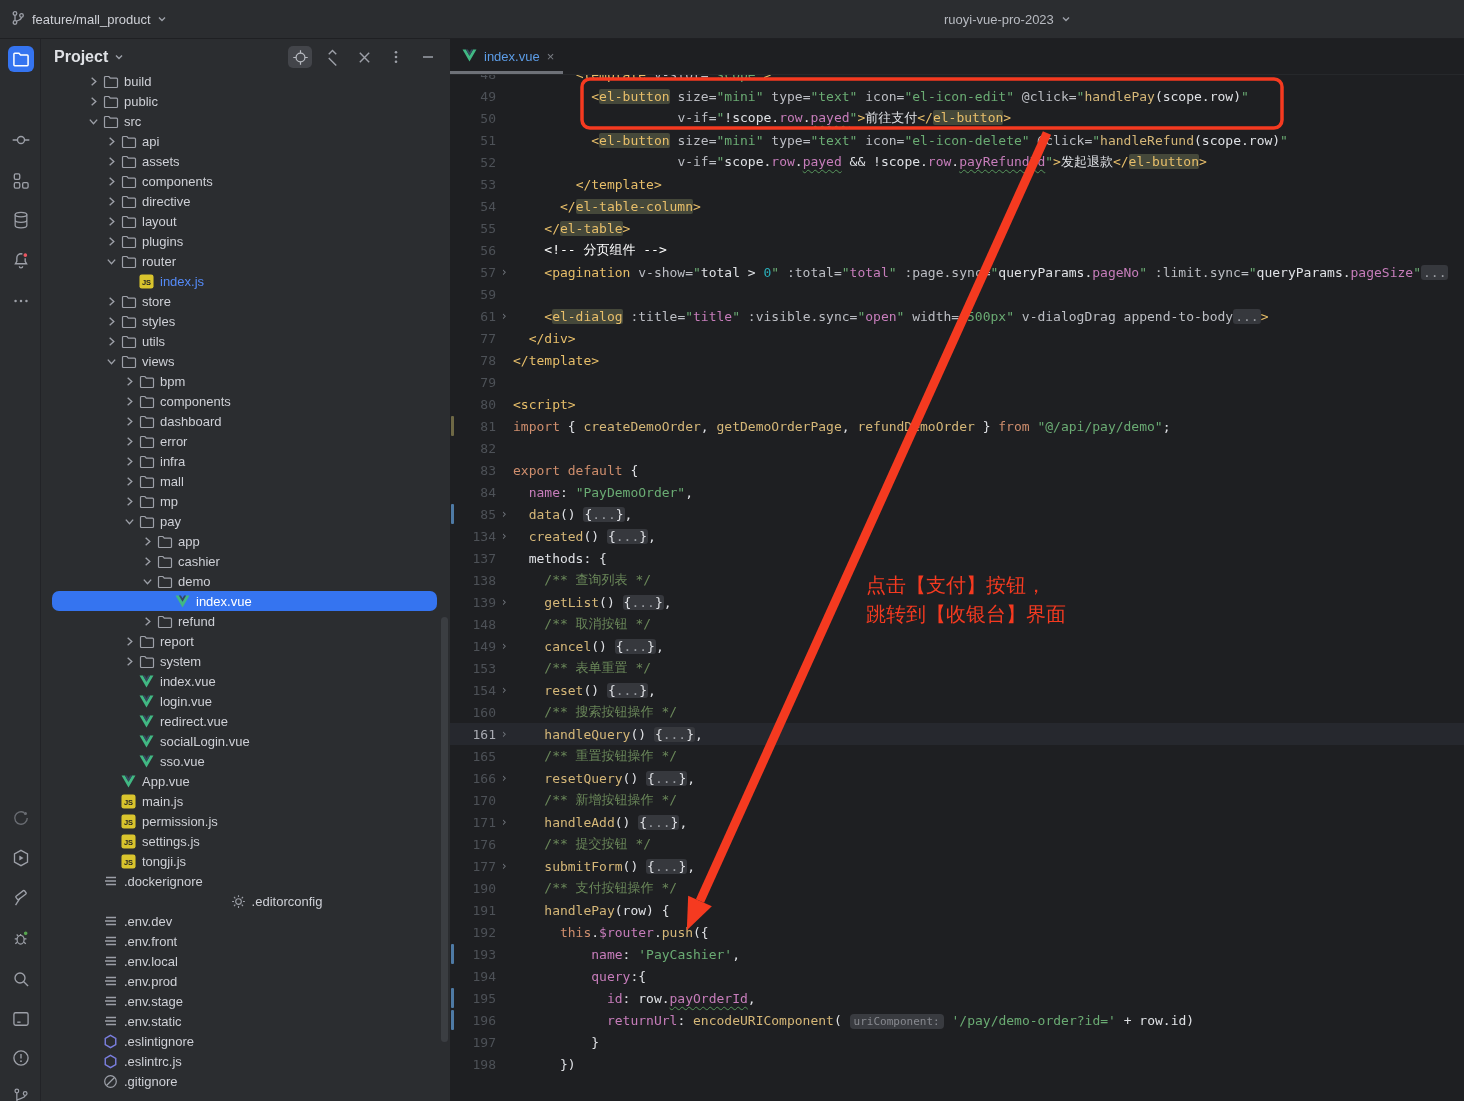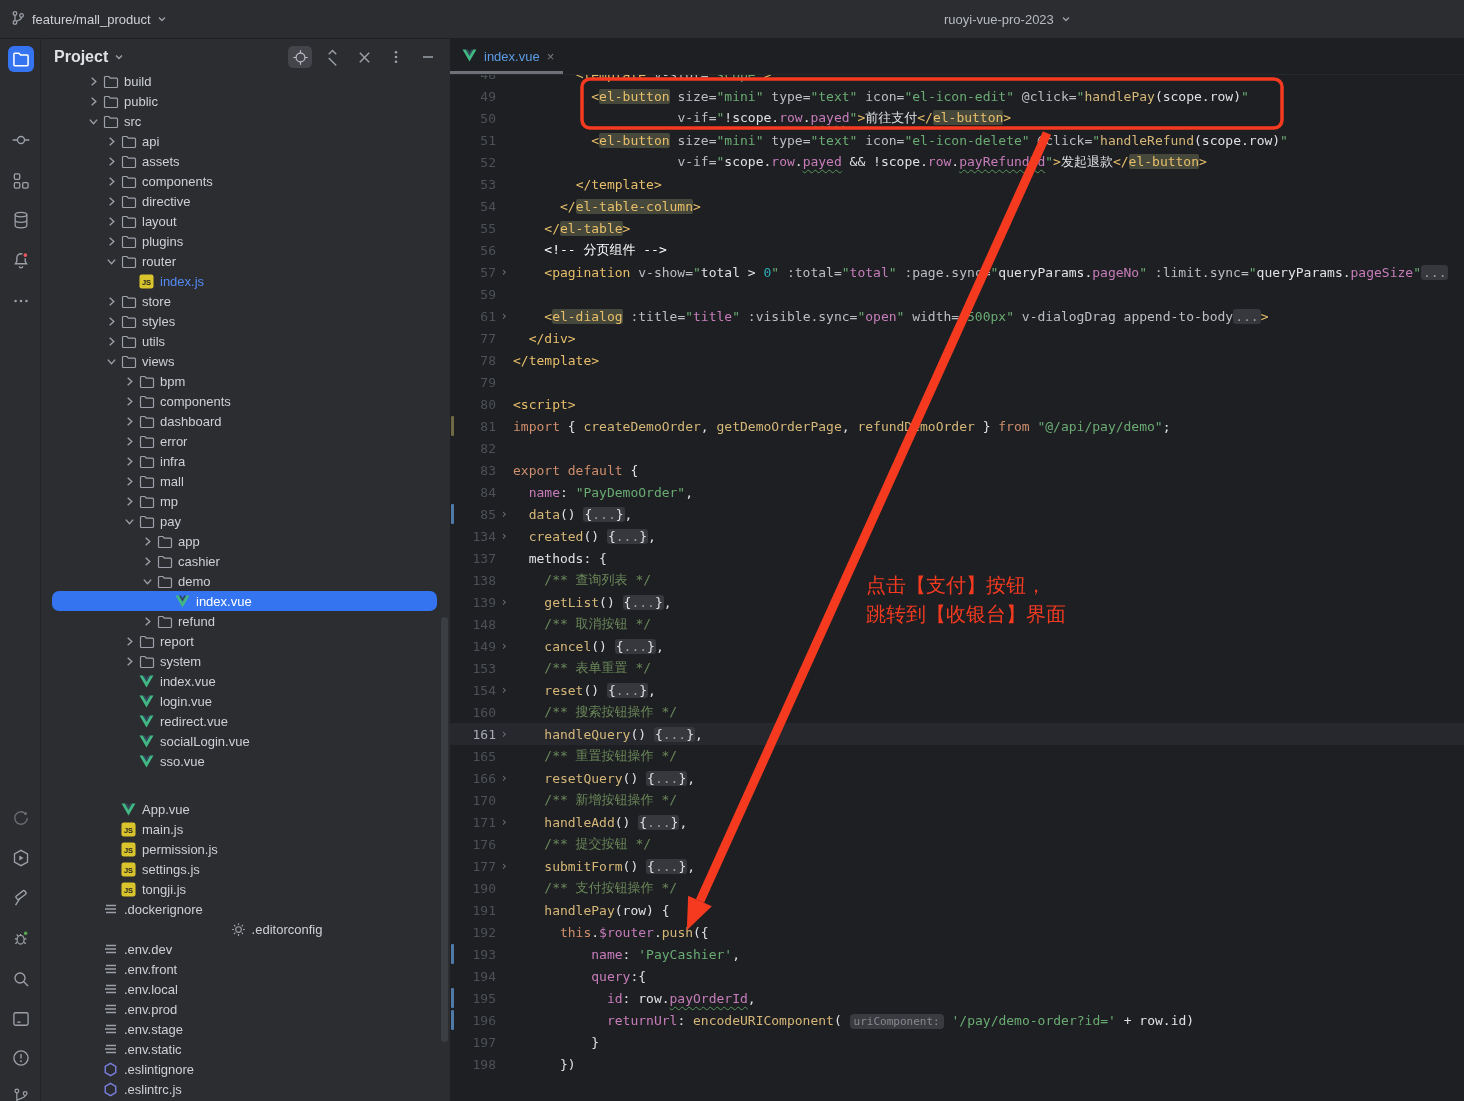--- a/index.html
+++ b/index.html
@@ -616,21 +616,21 @@
       <div class="trow" style="padding-left: 80px;">
         <span class="tchev"></span>
         <span class="ticon">
           <svg width="15" height="13" viewBox="0 0 16 14" fill="none">
             <path d="M0.5 0.5h3.6L8 7.2 11.9 0.5h3.6L8 13.5z" fill="#41b883"></path>
             <path d="M4.1 0.5h2.2L8 3.6 9.7 0.5h2.2L8 7.2z" fill="#35495e"></path>
           </svg>
         </span>
         <span class="lbl">sso.vue</span>
       </div>
-      <div class="trow" style="padding-left: 62px; margin-top: 28px;">
+      <div class="trow" style="padding-left: 62px;">
         <span class="tchev"></span>
         <span class="ticon">
           <svg width="15" height="13" viewBox="0 0 16 14" fill="none">
             <path d="M0.5 0.5h3.6L8 7.2 11.9 0.5h3.6L8 13.5z" fill="#41b883"></path>
             <path d="M4.1 0.5h2.2L8 3.6 9.7 0.5h2.2L8 7.2z" fill="#35495e"></path>
           </svg>
         </span>
         <span class="lbl">App.vue</span>
       </div>
       <div class="trow" style="padding-left: 62px;">

